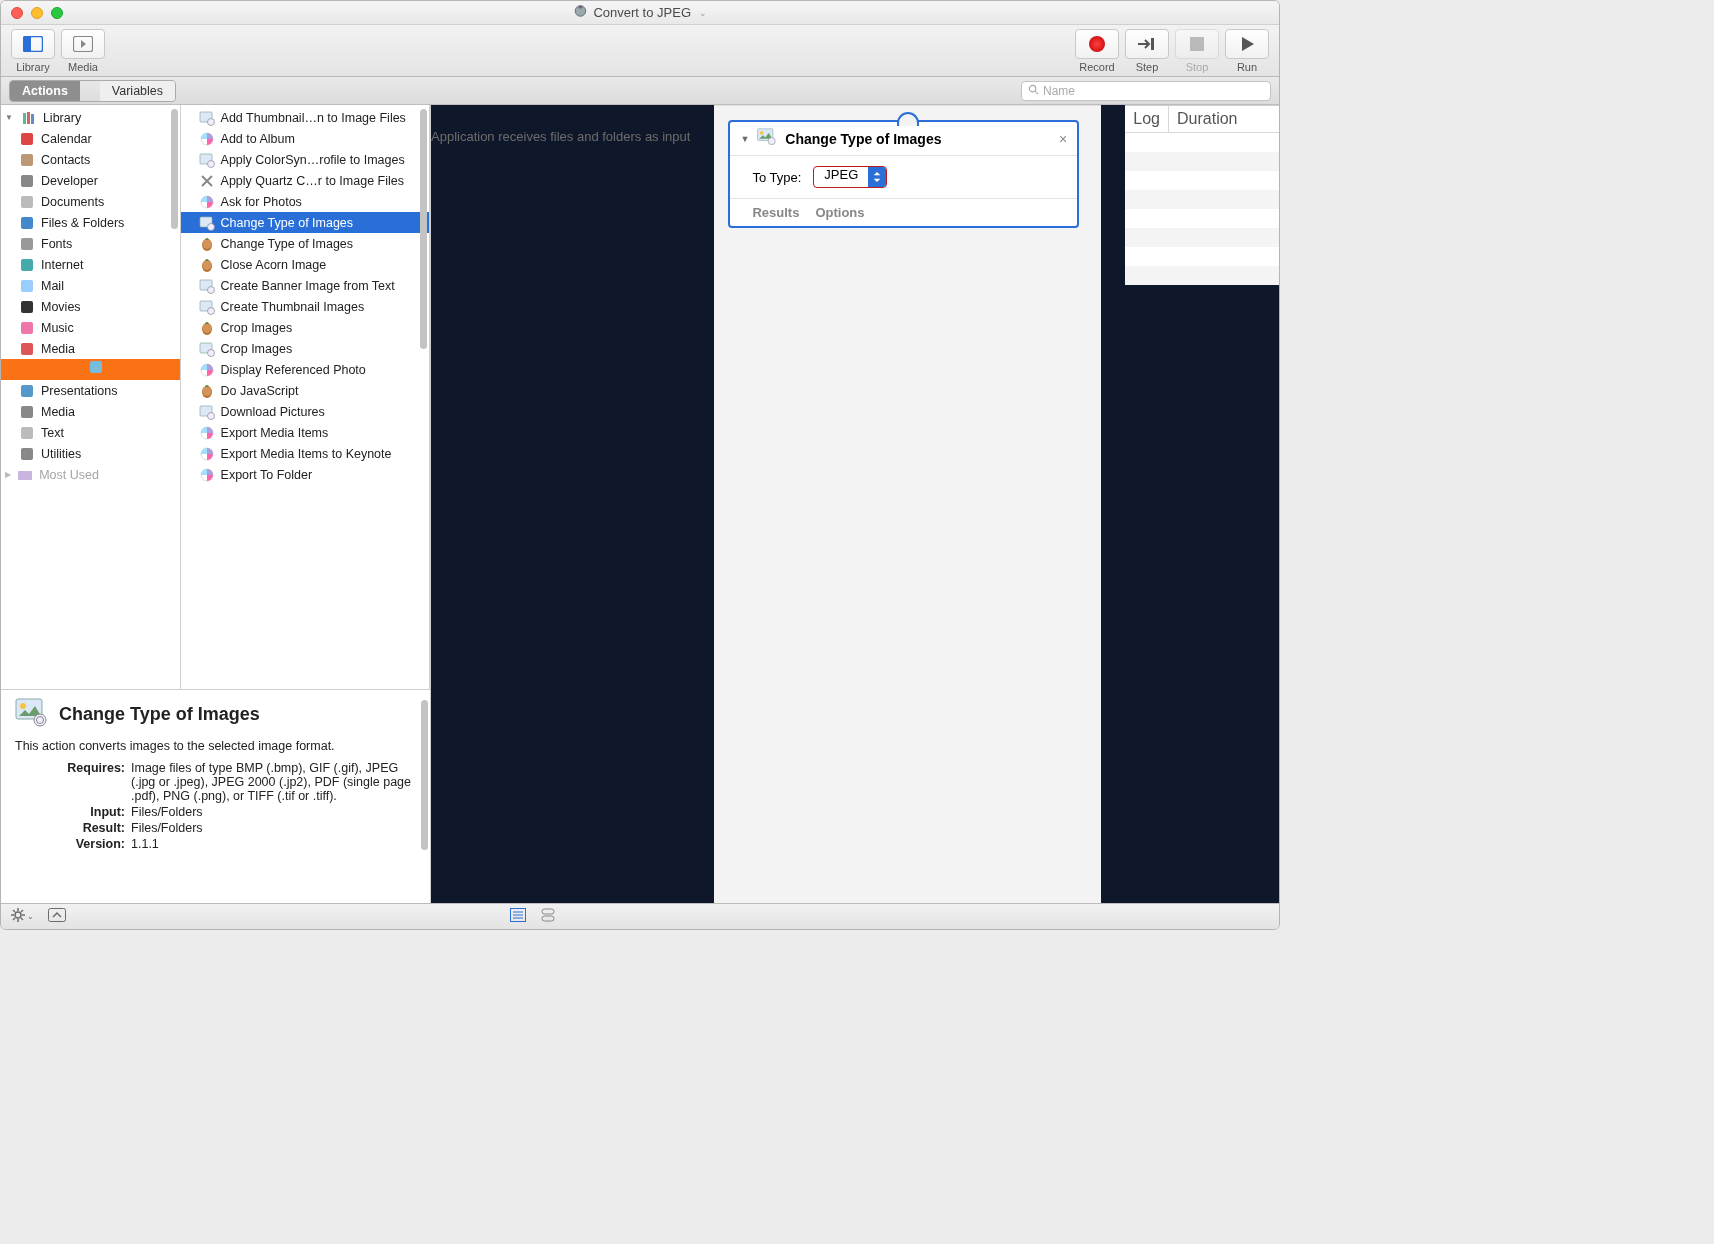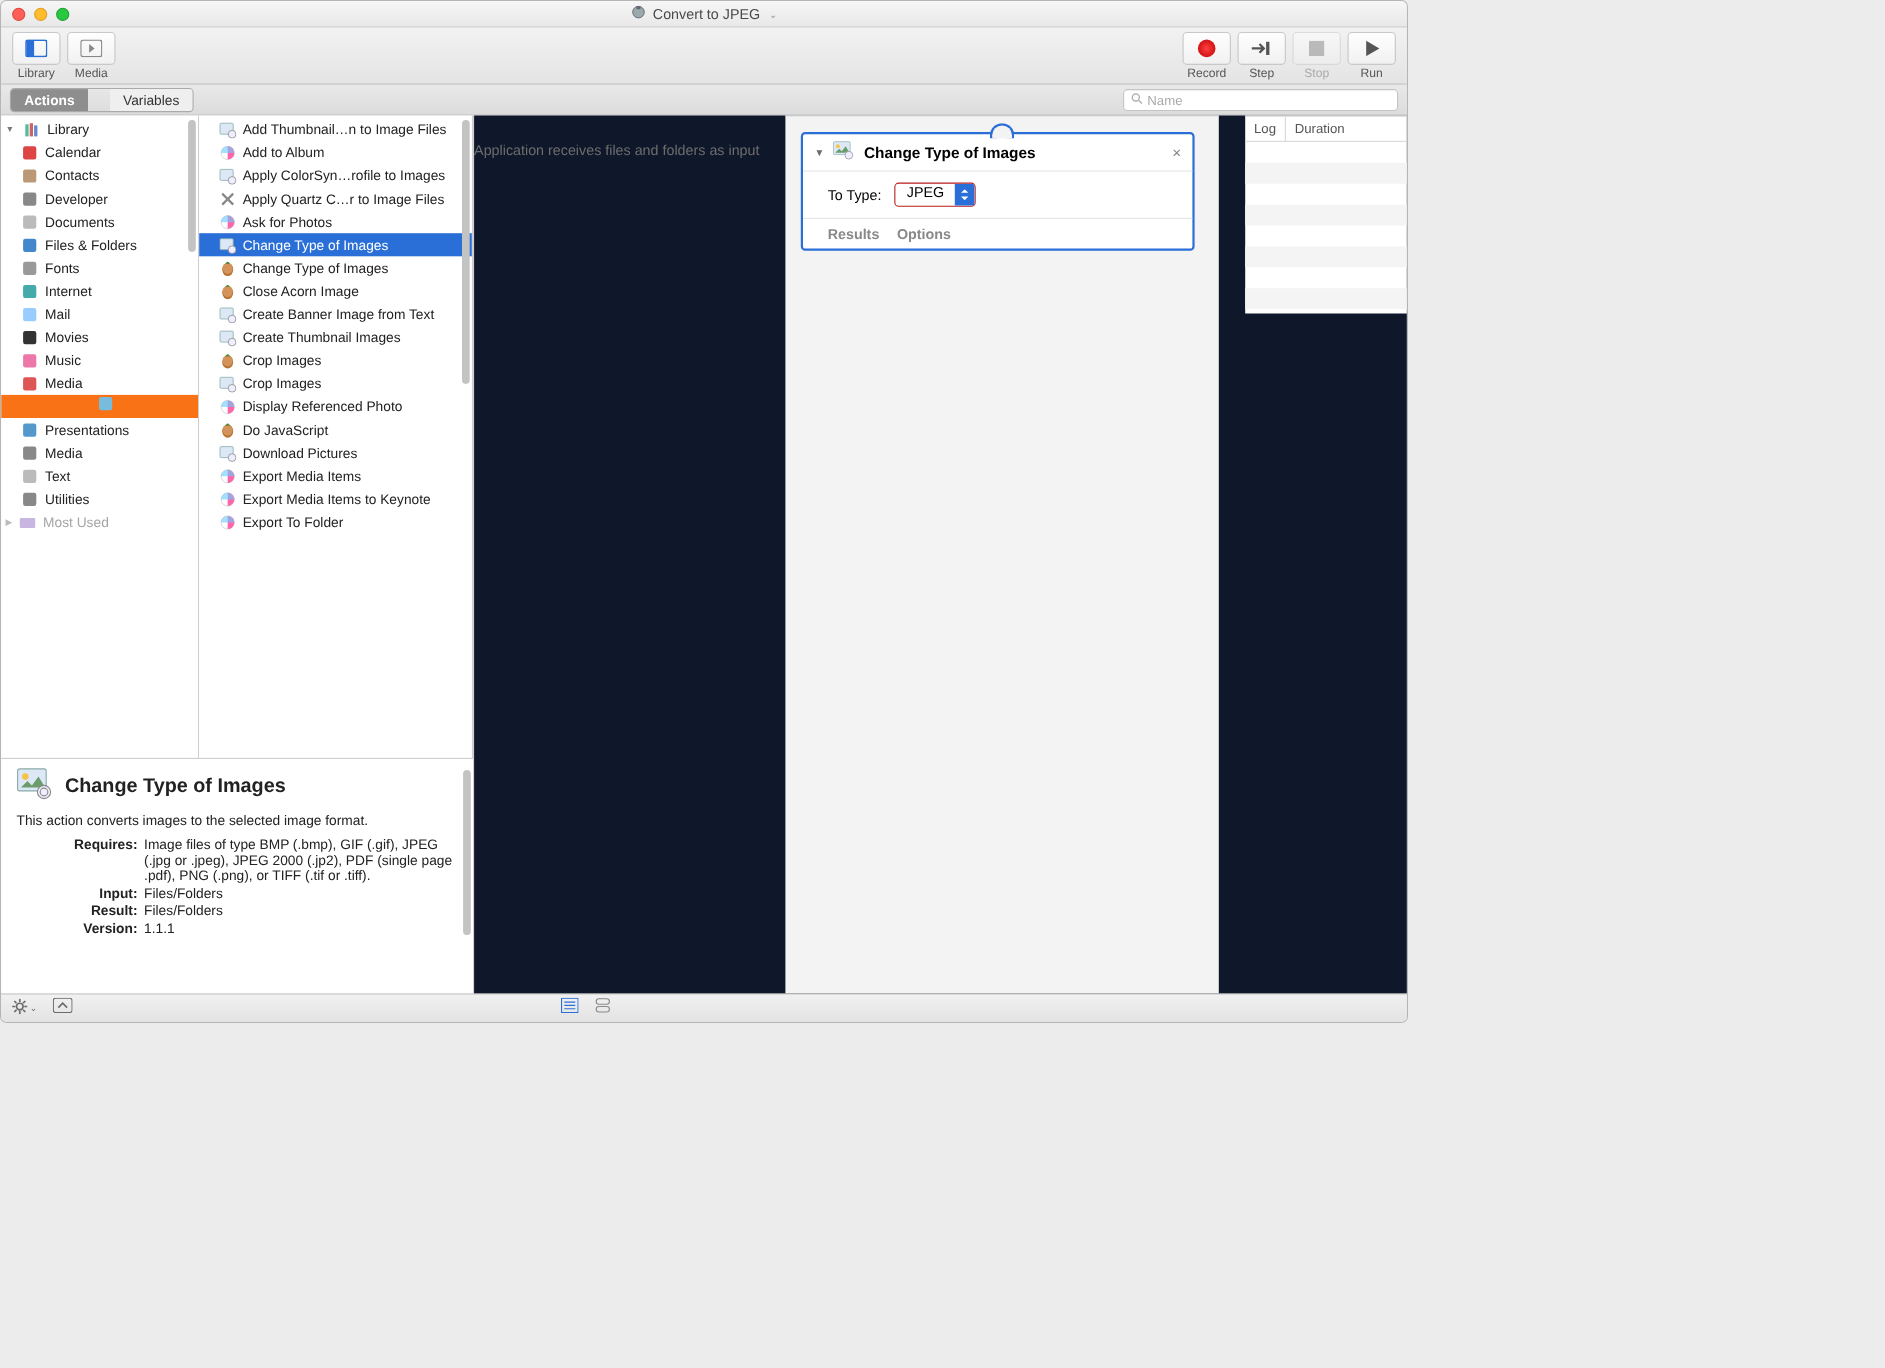--- a/index.html
+++ b/index.html
@@ -70,21 +70,21 @@
 .wf-head .disc{font-size:9px;color:#6b6b6b;}
 .wf-head .close{margin-left:auto;color:#888;font-size:14px;font-weight:400;}
 .wf-body { padding:10px 22px; display:flex; align-items:center; gap:12px; font-size:13px; border-bottom:1px solid #e3e3e3;}
 .select { display:inline-flex; border:1px solid #b91c1c; border-radius:4px; height:22px; background:#fff; overflow:hidden;}
 .select span{padding:0 10px;}
 .select .arrow{width:18px;height:100%;background:#2a6fd8;display:flex;align-items:center;justify-content:center;}
 .select .arrow svg{width:8px;height:10px;fill:#fff;}
 .wf-foot { display:flex; gap:16px; padding:6px 22px; font-size:13px; color:#888; font-weight:600;}
 
 .wf-log { height:180px; border-top:1px solid #cfcfcf; display:flex; flex-direction:column; background:#fff;}
-.log-head { display:flex; border-bottom:1px solid #d8d8d8; font-size:12px; color:#555;}
+.log-head { display:flex; border-bottom:1px solid #d8d8d8; font-size:16px; color:#555;}
 .log-head div { padding:4px 8px; }
 .log-head .c1{flex:1; border-right:1px solid #d8d8d8;}
 .log-head .c2{width:110px;}
 .log-rows { flex:1; }
 .log-rows div { height:19px; }
 .log-rows div:nth-child(even){background:#f4f4f4;}
 
 
 .statusbar { height:26px; background:linear-gradient(#f1f1f1,#e3e3e3); border-top:1px solid #bcbcbc; display:flex; align-items:center; padding:0 10px; gap:14px;}
 .gear{display:flex;align-items:center;color:#6b6b6b;font-size:12px;gap:2px;}

